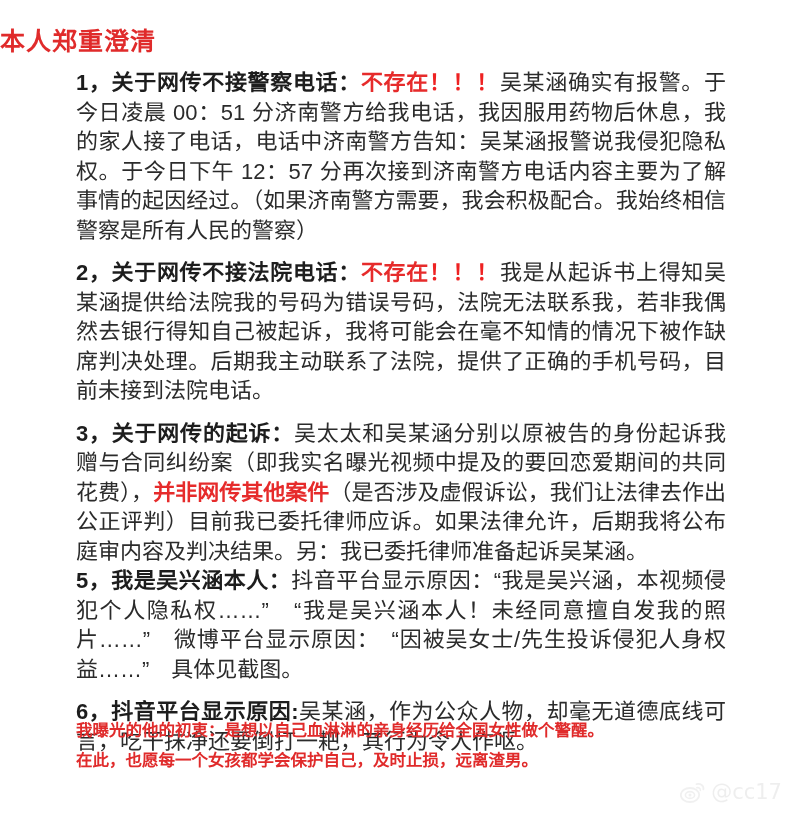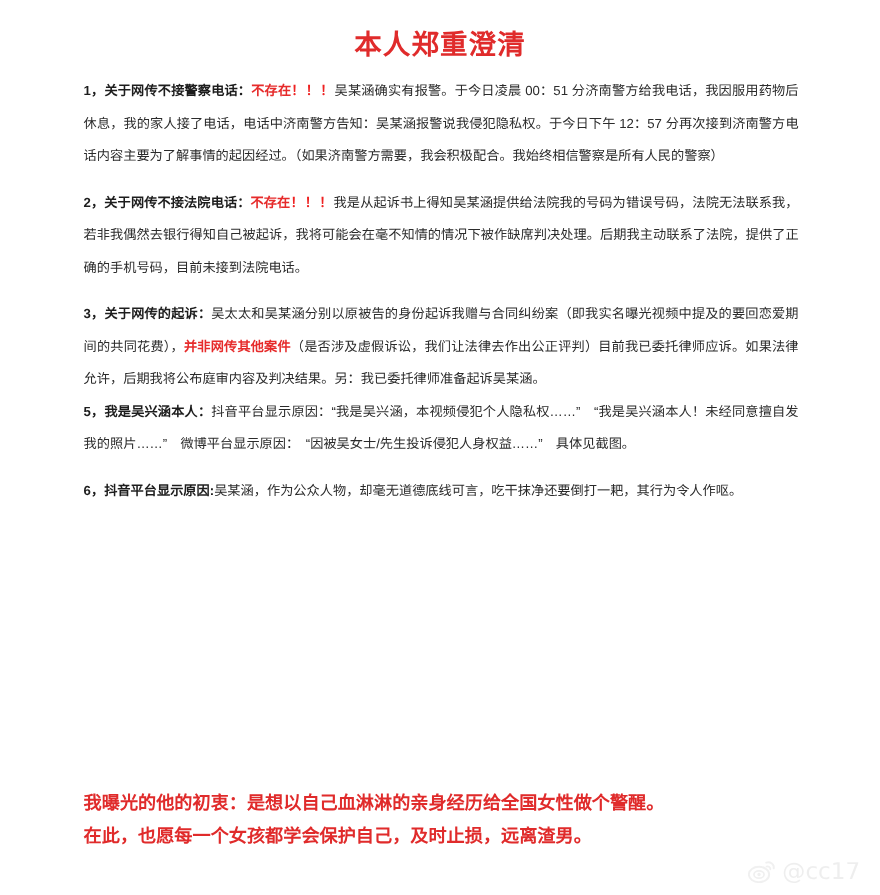--- a/index.html
+++ b/index.html
@@ -16,37 +16,37 @@
     position: relative;
   }
   .page {
     position: relative;
     width: 800px;
     height: 814px;
     box-sizing: border-box;
     background: #ffffff;
   }
   .doc-title {
-    text-align: center;
+    text-align: left;
     color: #e02b2b;
     font-weight: bold;
     font-size: 25px;
     letter-spacing: 1px;
     margin: 0;
     padding-top: 26px;
     line-height: 1.2;
   }
   .body-block {
     position: absolute;
     left: 76px;
     top: 68px;
     width: 650px;
   }
   .para {
-    font-size: 12px;
+    font-size: 22px;
     line-height: 29.5px;
     color: #2b2b2b;
     text-align: justify;
     text-justify: inter-character;
     margin: 0 0 13px 0;
     word-break: break-all;
   }
   .para.tight {
     margin-bottom: 0;
   }

